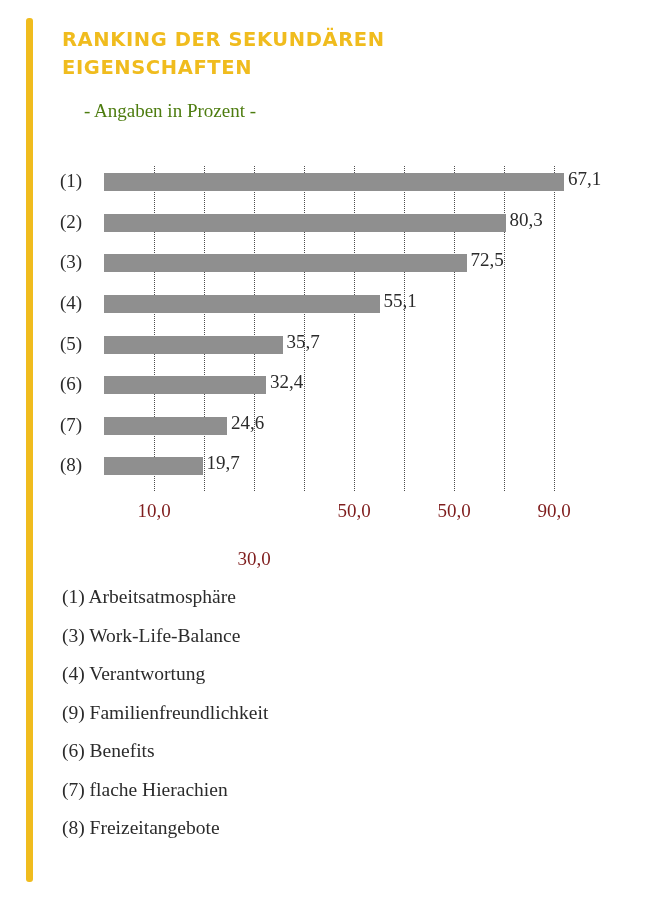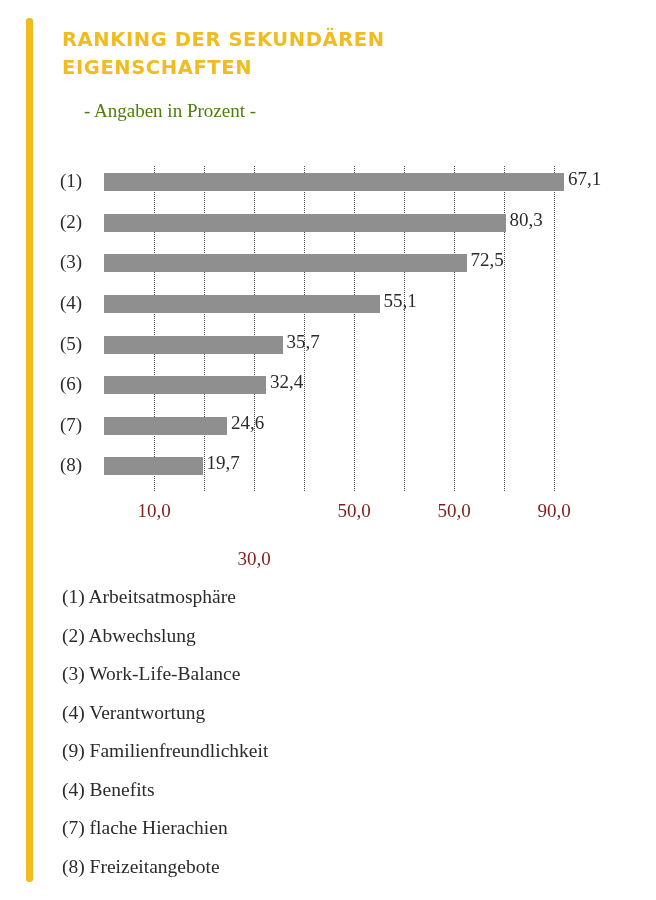--- a/index.html
+++ b/index.html
@@ -217,23 +217,22 @@
           <div class="xtick" style="left: 150px; margin-top: 48px;">30,0</div>
           <div class="xtick" style="left: 250px;">50,0</div>
           <div class="xtick" style="left: 350px;">50,0</div>
           <div class="xtick" style="left: 450px;">90,0</div>
         </div>
     </div>
 
     <div id="legend">
 
     <div class="legend-item">(1) Arbeitsatmosphäre</div>
-        <div class="legend-item">(2) Abwechslung</div>
         <div class="legend-item">(3) Work-Life-Balance</div>
         <div class="legend-item">(4) Verantwortung</div>
         <div class="legend-item">(9) Familienfreundlichkeit</div>
-        <div class="legend-item">(4) Benefits</div>
+        <div class="legend-item">(6) Benefits</div>
         <div class="legend-item">(7) flache Hierachien</div>
         <div class="legend-item">(8) Freizeitangebote</div>
       </div>
 
   </div>
 </div>
 
 </body></html>

